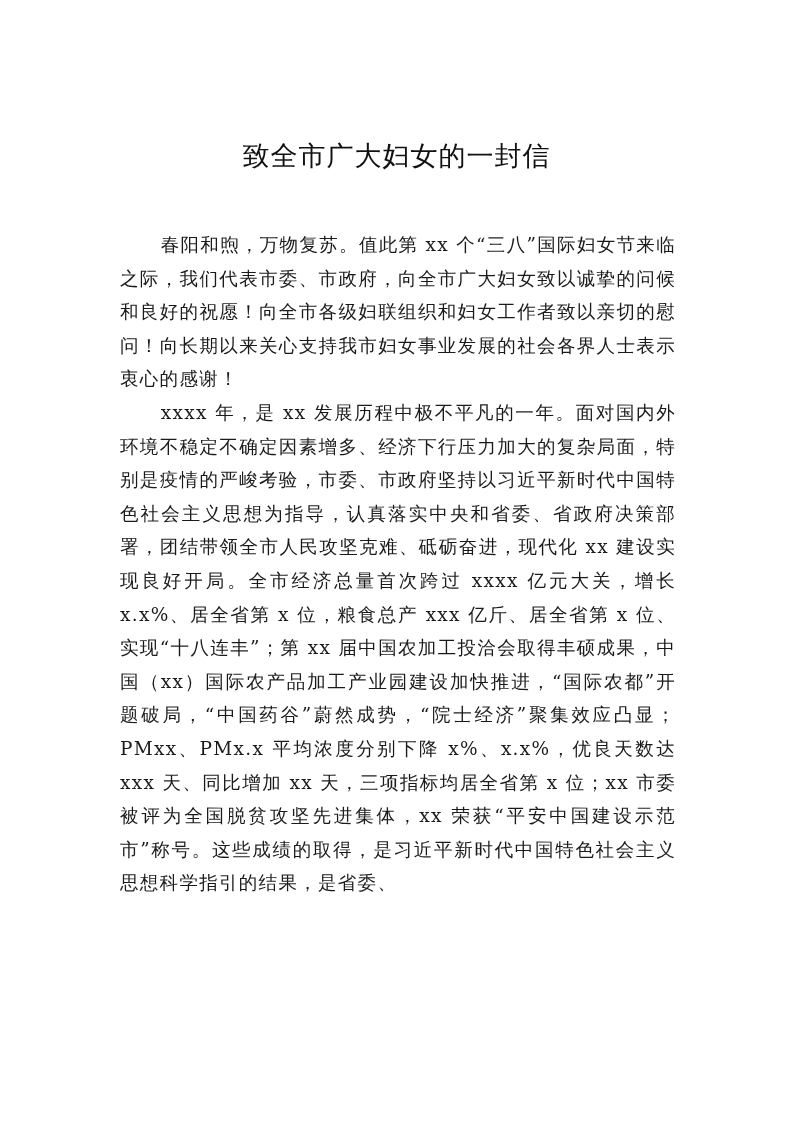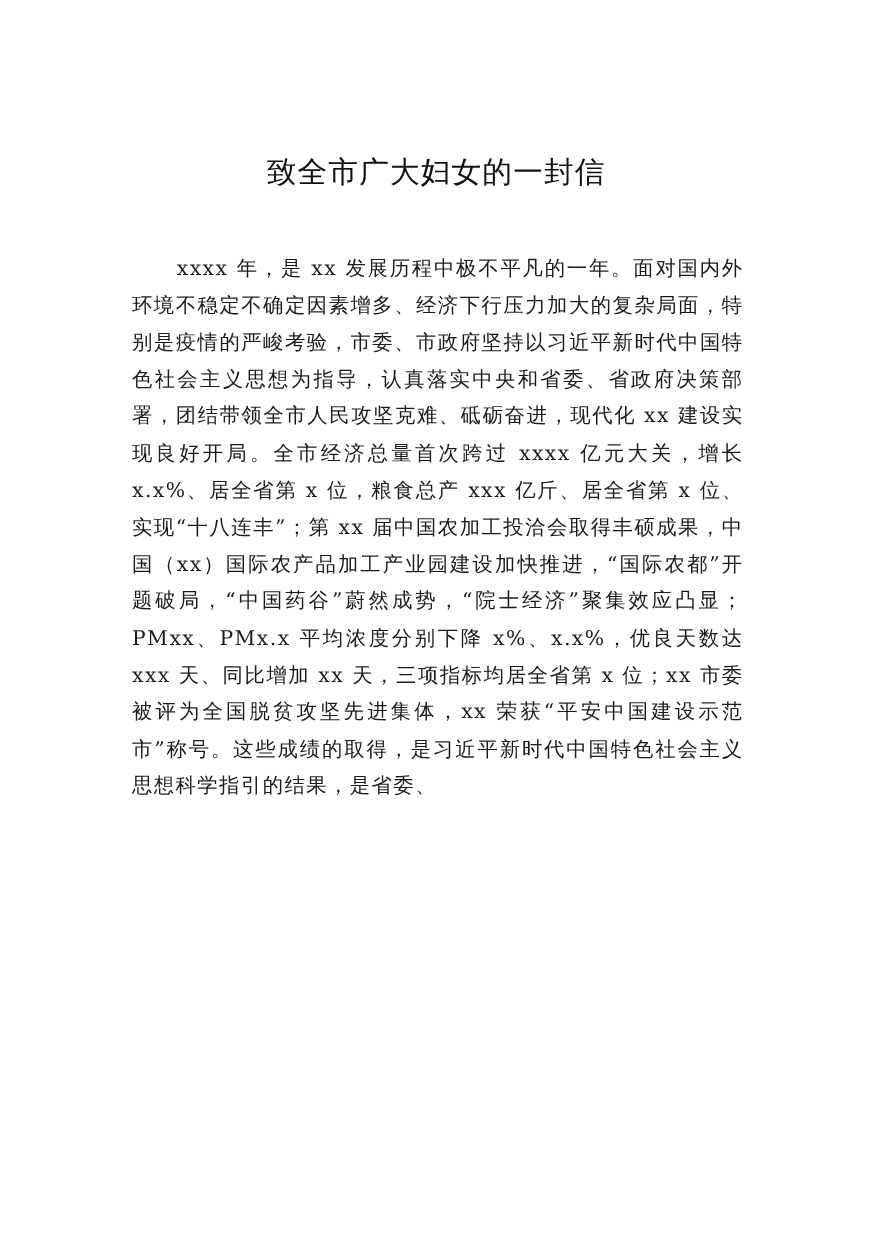--- a/index.html
+++ b/index.html
@@ -17,15 +17,16 @@
   }
   .salutation { margin: 0; }
   .para { margin: 0; text-indent: 2.2em; }
 </style>
 </head>
 <body>
 
 <div class="page">
   <div class="title">致全市广大妇女的一封信</div>
   <div class="body">
+    <p class="para">春阳和煦，万物复苏。值此第 xx 个“三八”国际妇女节来临之际，我们代表市委、市政府，向全市广大妇女致以诚挚的问候和良好的祝愿！向全市各级妇联组织和妇女工作者致以亲切的慰问！向长期以来关心支持我市妇女事业发展的社会各界人士表示衷心的感谢！</p>
     <p class="para">xxxx 年，是 xx 发展历程中极不平凡的一年。面对国内外环境不稳定不确定因素增多、经济下行压力加大的复杂局面，特别是疫情的严峻考验，市委、市政府坚持以习近平新时代中国特色社会主义思想为指导，认真落实中央和省委、省政府决策部署，团结带领全市人民攻坚克难、砥砺奋进，现代化 xx 建设实现良好开局。全市经济总量首次跨过 xxxx 亿元大关，增长 x.x%、居全省第 x 位，粮食总产 xxx 亿斤、居全省第 x 位、实现“十八连丰”；第 xx 届中国农加工投洽会取得丰硕成果，中国（xx）国际农产品加工产业园建设加快推进，“国际农都”开题破局，“中国药谷”蔚然成势，“院士经济”聚集效应凸显；PMxx、PMx.x 平均浓度分别下降 x%、x.x%，优良天数达 xxx 天、同比增加 xx 天，三项指标均居全省第 x 位；xx 市委被评为全国脱贫攻坚先进集体，xx 荣获“平安中国建设示范市”称号。这些成绩的取得，是习近平新时代中国特色社会主义思想科学指引的结果，是省委、</p>
   </div>
 </div>
 
 </body></html>

